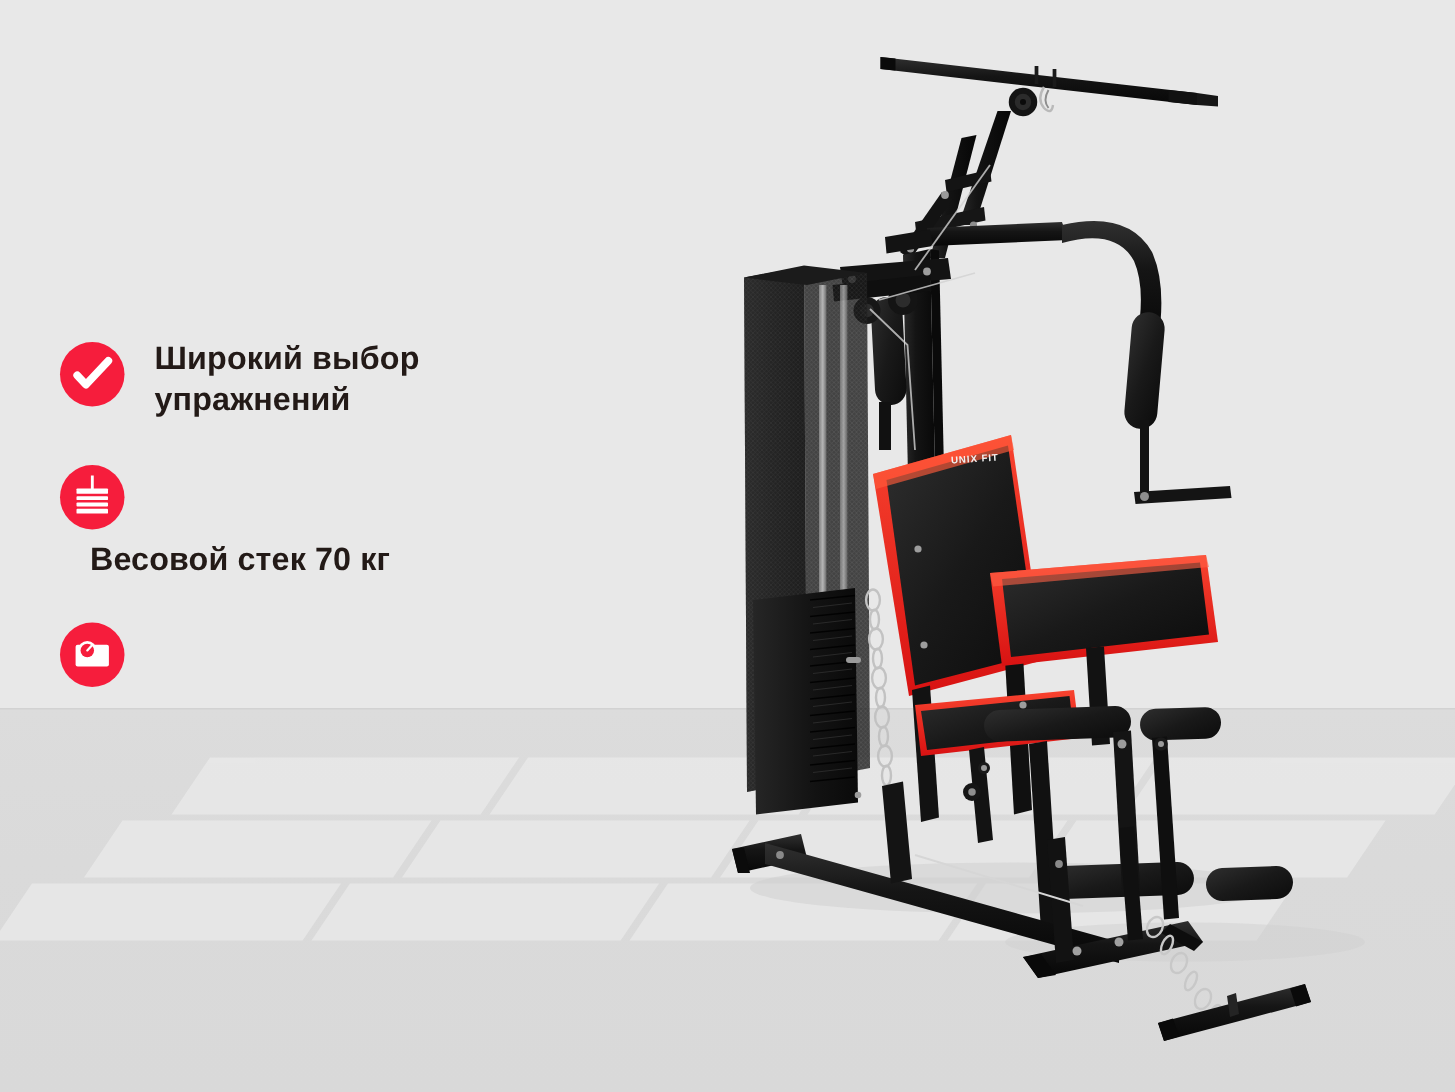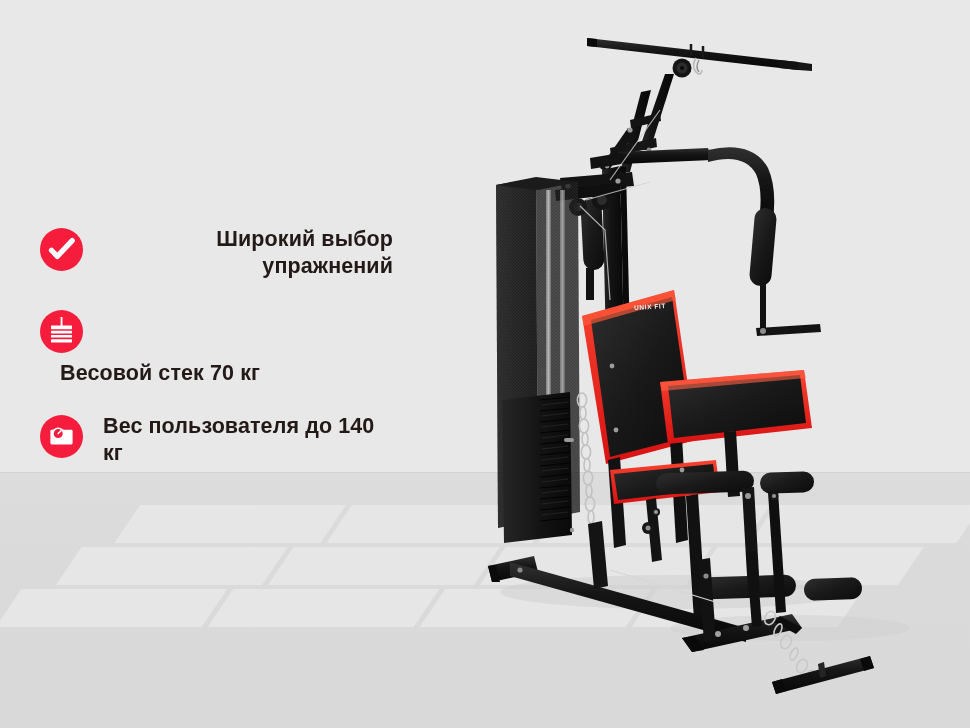--- a/index.html
+++ b/index.html
@@ -51,21 +51,21 @@
     background:#f61d3c;position:relative;margin-top:2px;
   }
   .ficon svg{position:absolute;left:0;top:0;}
   .ftext{
     margin-left:20px;
     font-size:21.5px;line-height:27px;font-weight:bold;
     color:#231a17;letter-spacing:.1px;
     max-width:290px;
   }
   .feature.f2 .ftext{margin-top:7px;}
-  .feature.f1{margin-bottom:28px;text-align:right;}
+  .feature.f1{margin-bottom:28px;}
   .feature.f2{margin-bottom:26px;flex-direction:column;}
 
   
   .product{
     position:absolute;left:460px;top:0;width:510px;height:728px;
   }
   .product svg{display:block;}
   .logo-txt{
     position:absolute;
     font-size:6.5px;font-weight:bold;color:#f2f2f2;
@@ -126,21 +126,20 @@
 
     <div class="feature f3">
       <span class="ficon">
         <svg width="43" height="43" viewBox="0 0 43 43" aria-hidden="true">
           <rect x="10.4" y="14.8" width="22.2" height="14.6" rx="1.4" fill="#ffffff"></rect>
           <circle cx="18.2" cy="18.6" r="6.2" fill="#ffffff"></circle>
           <circle cx="18.2" cy="18.6" r="4.5" fill="#f61d3c"></circle>
           <path d="M18.2 18.6 L21.2 15.4" stroke="#ffffff" stroke-width="1.5" stroke-linecap="round"></path>
         </svg>
       </span>
-      <span class="ftext">Вес пользователя до 140 кг</span>
     </div>
 
   </div>
 
   <div class="product">
     <svg width="510" height="728" viewBox="0 0 510 728" aria-hidden="true">
       <defs>
         <linearGradient id="blkv" x1="0" y1="0" x2="1" y2="0">
           <stop offset="0" stop-color="#2a2a2a"></stop>
           <stop offset="0.35" stop-color="#141414"></stop>

